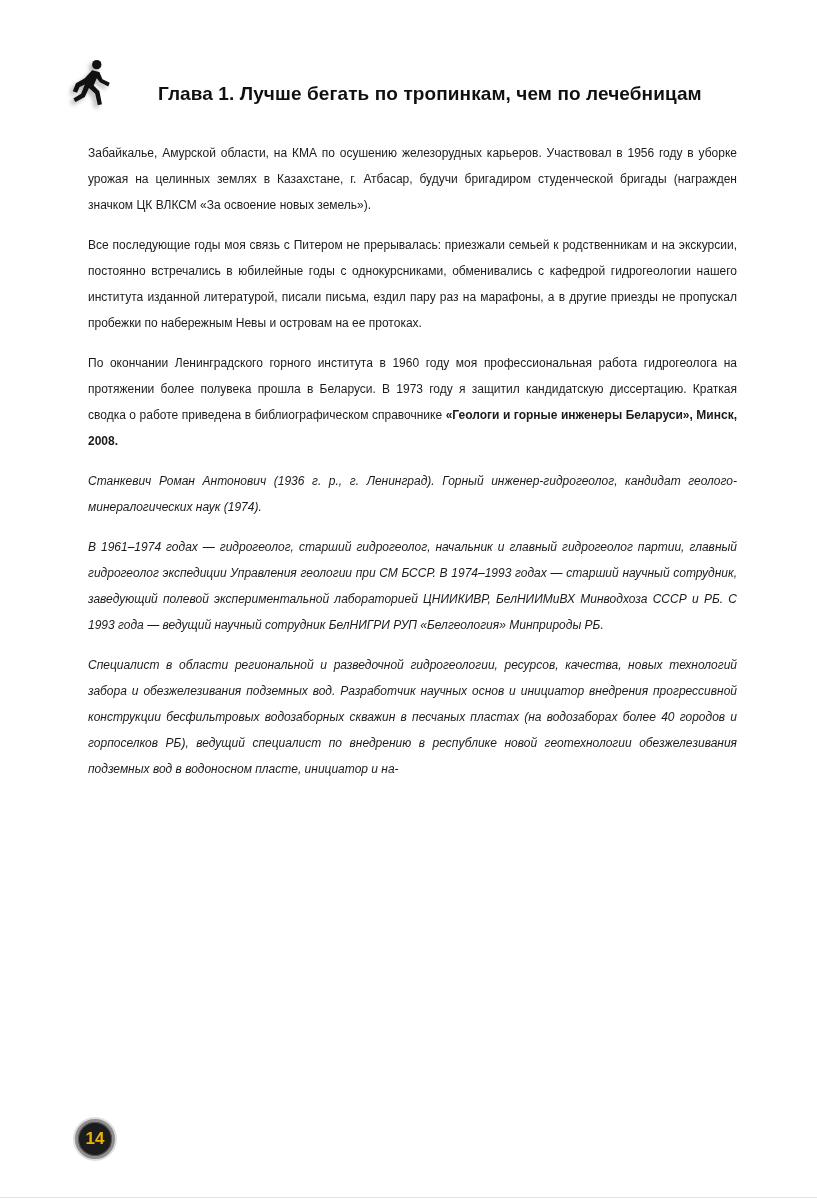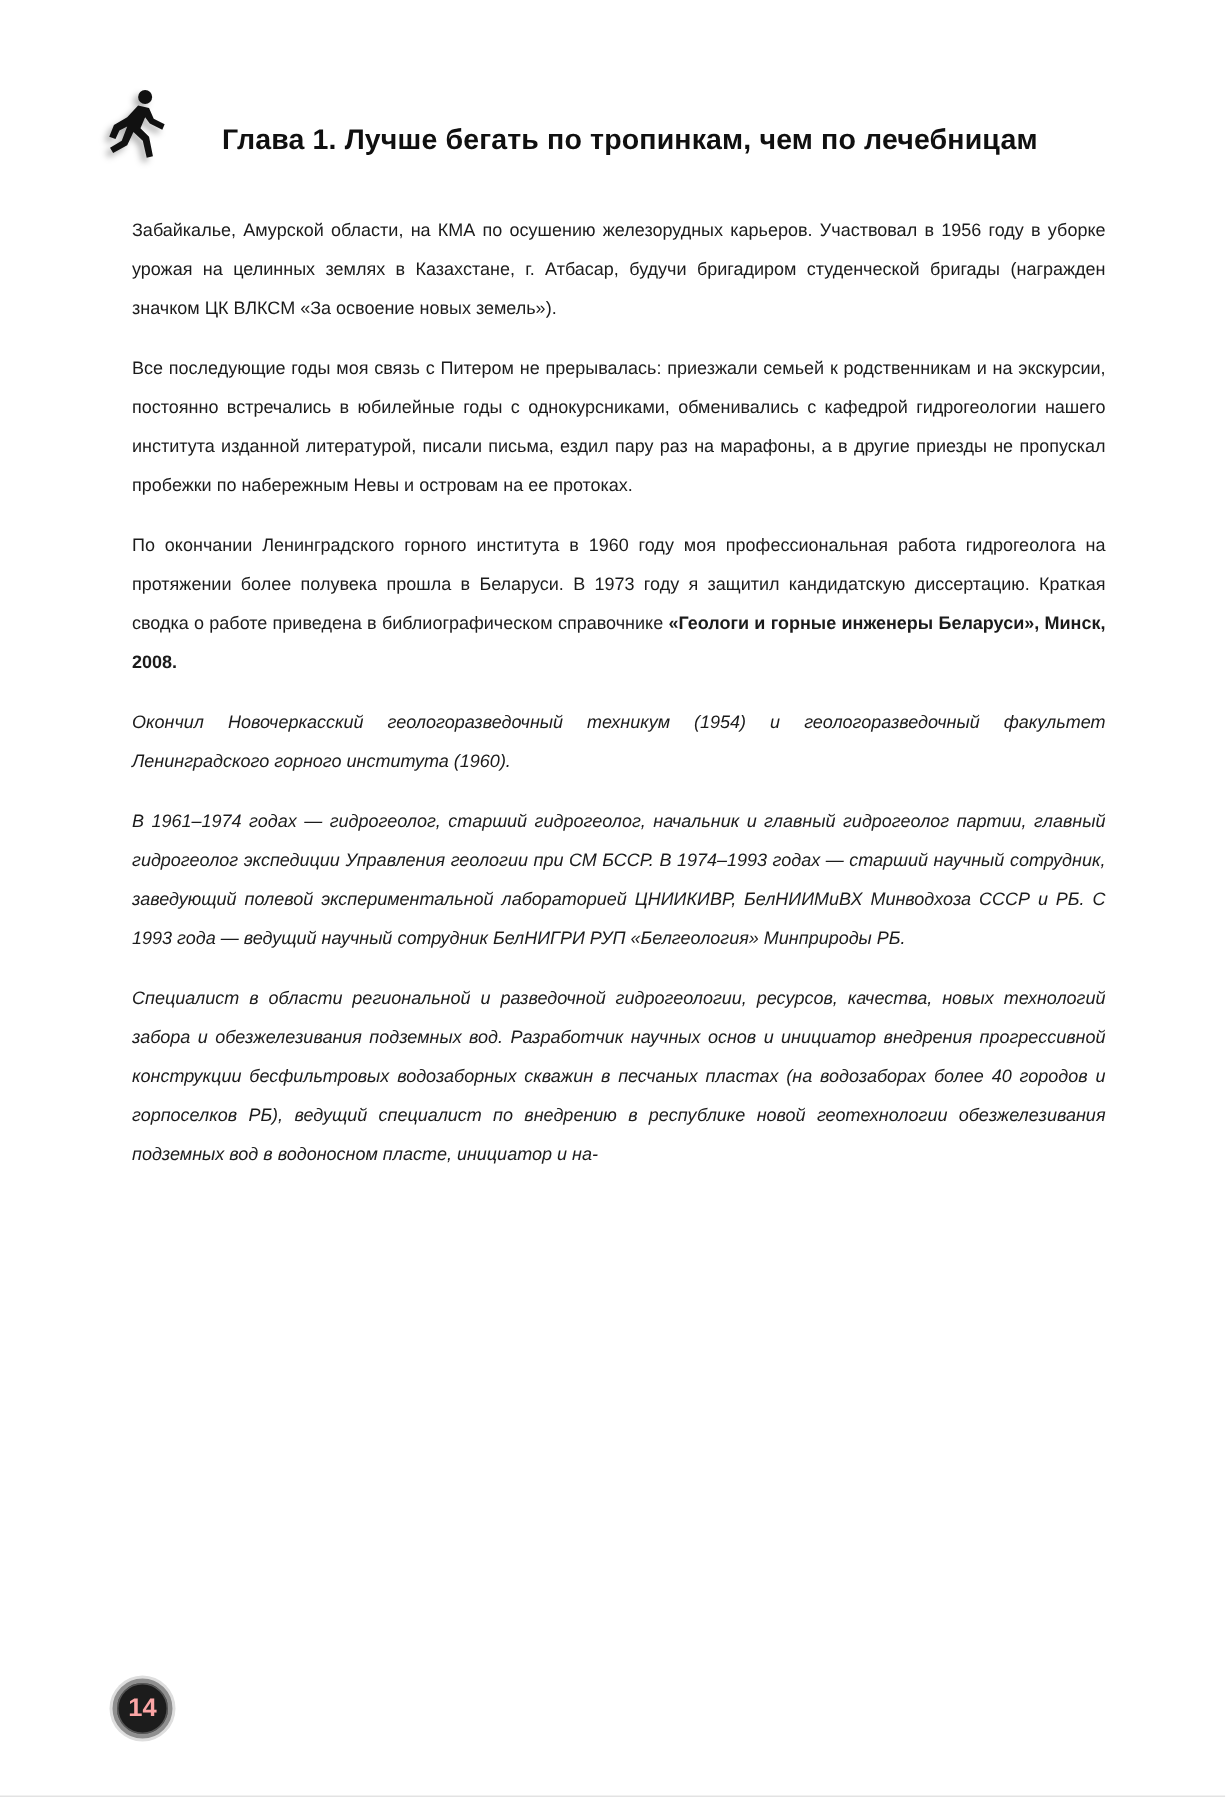--- a/index.html
+++ b/index.html
@@ -24,21 +24,21 @@
     width: 100%;
     border-bottom: 1px solid #e3e3e3;
   }
   .header {
     position: absolute;
     top: 56px;
     left: 64px;
     right: 81px;
     display: flex;
     align-items: center;
-    gap: 32px;
+    gap: 42px;
   }
   .runner {
     width: 52px;
     height: 62px;
     flex: 0 0 auto;
     filter: drop-shadow(-3px 3px 2px rgba(0,0,0,0.30));
   }
   .runner svg { width: 100%; height: 100%; fill: #111111; }
   .chapter-title {
     font-size: 19px;
@@ -67,21 +67,21 @@
   .footer-badge {
     position: absolute;
     left: 75px;
     top: 1119px;
     width: 34px;
     height: 34px;
     border-radius: 50%;
     background: #1c1c1c;
     border: 3px solid #8f8f8f;
     box-shadow: 0 0 0 2px #dedede, inset 0 0 0 1px #555;
-    color: #fca5a5;
+    color: #eab308;
     font-size: 17px;
     font-weight: bold;
     display: flex;
     align-items: center;
     justify-content: center;
   }
 </style>
 </head>
 <body>
 
@@ -100,22 +100,22 @@
     <div class="chapter-title">Глава 1. Лучше бегать по тропинкам, чем по лечебницам</div>
   </div>
 
   <div class="content">
     <p class="para">Забайкалье, Амурской области, на КМА по осушению железорудных карьеров. Участвовал в 1956 году в уборке урожая на целинных землях в Казахстане, г. Атбасар, будучи бригадиром студенческой бригады (награжден значком ЦК ВЛКСМ «За освоение новых земель»).</p>
 
     <p class="para">Все последующие годы моя связь с Питером не прерывалась: приезжали семьей к родственникам и на экскурсии, постоянно встречались в юбилейные годы с однокурсниками, обменивались с кафедрой гидрогеологии нашего института изданной литературой, писали письма, ездил пару раз на марафоны, а в другие приезды не пропускал пробежки по набережным Невы и островам на ее протоках.</p>
 
     <p class="para"><span>По окончании Ленинградского горного института в 1960 году моя профессиональная работа гидрогеолога на протяжении более полувека прошла в Беларуси. В 1973 году я защитил кандидатскую диссертацию. Краткая сводка о работе приведена в библиографическом справочнике </span><span class="bold">«Геологи и горные инженеры Беларуси», Минск, 2008.</span></p>
 
+    <p class="para italic">Станкевич Роман Антонович (1936 г. р., г. Ленинград). Горный инженер-гидрогеолог, кандидат геолого-минералогических наук (1974).</p>
 
-    <p class="para italic">Окончил Новочеркасский геологоразведочный техникум (1954) и геологоразведочный факультет Ленинградского горного института (1960).</p>
 
     <p class="para italic">В 1961–1974 годах — гидрогеолог, старший гидрогеолог, начальник и главный гидрогеолог партии, главный гидрогеолог экспедиции Управления геологии при СМ БССР. В 1974–1993 годах — старший научный сотрудник, заведующий полевой экспериментальной лабораторией ЦНИИКИВР, БелНИИМиВХ Минводхоза СССР и РБ. С 1993 года — ведущий научный сотрудник БелНИГРИ РУП «Белгеология» Минприроды РБ.</p>
 
     <p class="para italic">Специалист в области региональной и разведочной гидрогеологии, ресурсов, качества, новых технологий забора и обезжелезивания подземных вод. Разработчик научных основ и инициатор внедрения прогрессивной конструкции бесфильтровых водозаборных скважин в песчаных пластах (на водозаборах более 40 городов и горпоселков РБ), ведущий специалист по внедрению в республике новой геотехнологии обезжелезивания подземных вод в водоносном пласте, инициатор и на-</p>
   </div>
 
   <div class="footer-badge">14</div>
 
   <div class="page-edge"></div>
 </div>

